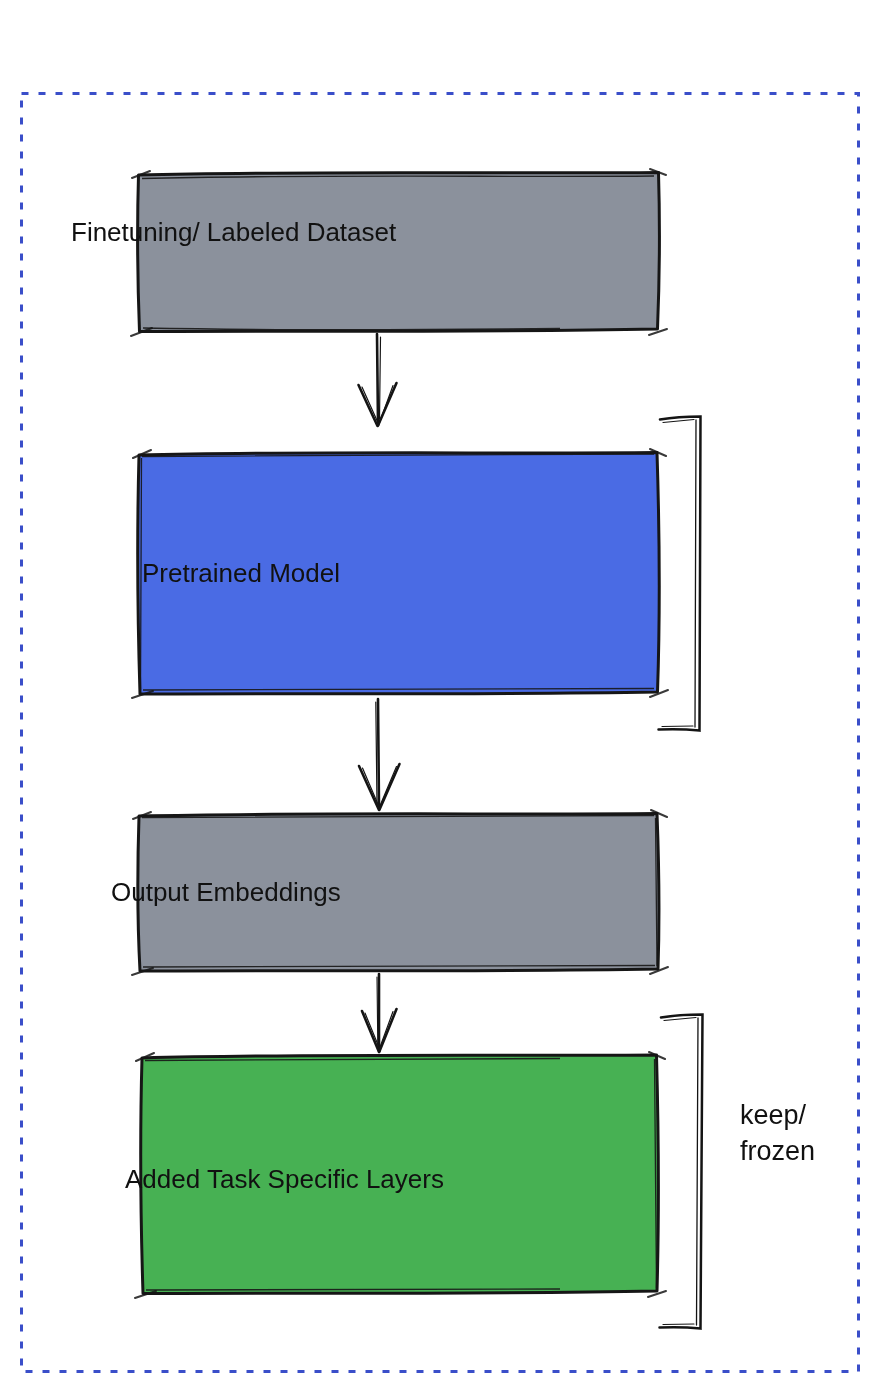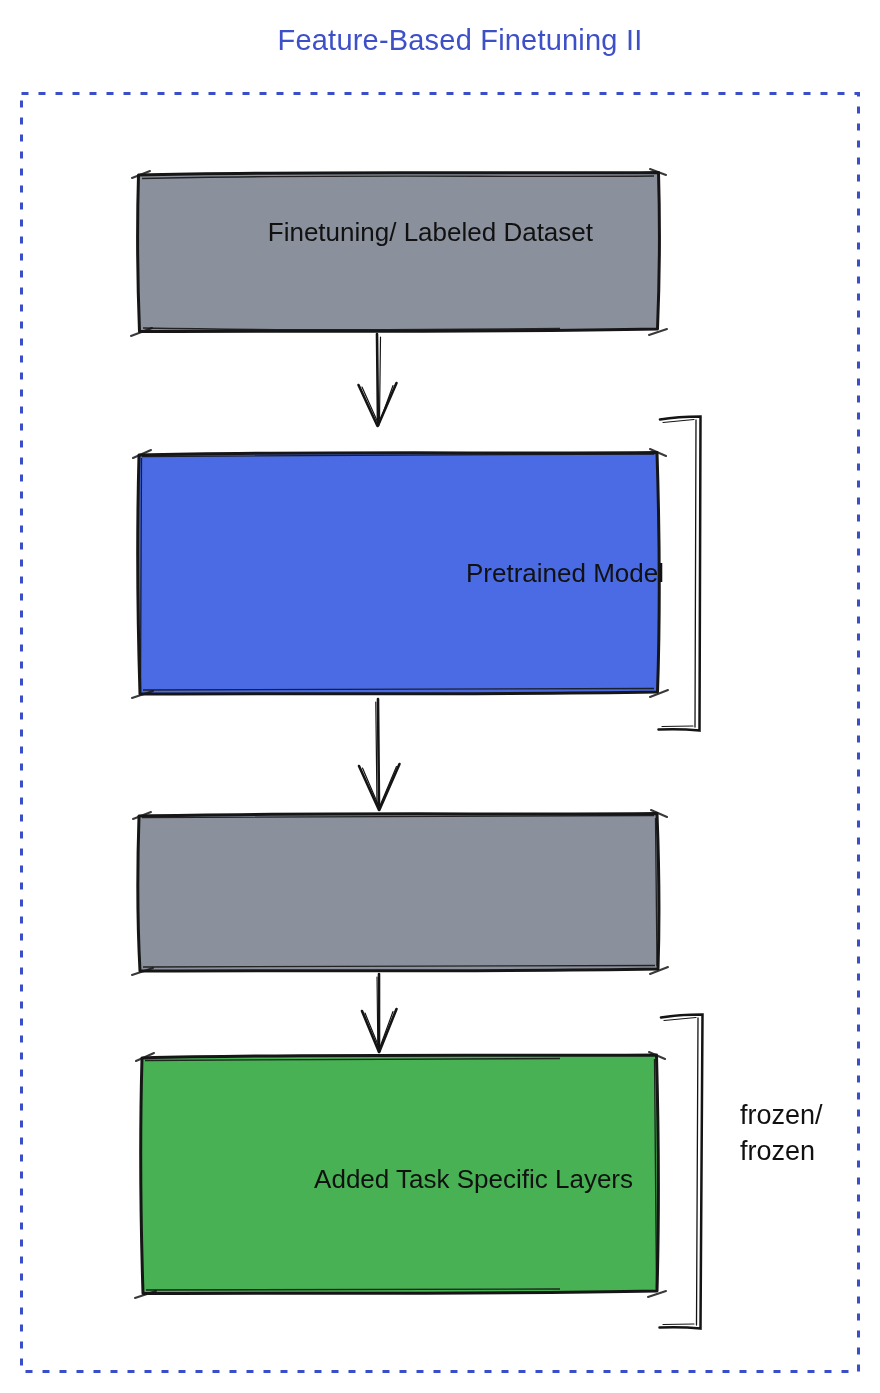--- a/index.html
+++ b/index.html
@@ -38,49 +38,48 @@
     top: 0;
     left: 0;
     width: 880px;
     height: 1393px;
     pointer-events: none;
   }
   .box-label {
     position: absolute;
     display: flex;
     align-items: center;
-    justify-content: flex-end;
+    justify-content: flex-start;
     font-size: 26px;
     color: #111111;
     white-space: nowrap;
   }
   .lbl-dataset    { left: 137px; top: 172px; width: 522px; height: 158px; }
   .lbl-dataset span    { transform: translate(-66px, -19px); }
   .lbl-pretrained { left: 137px; top: 452px; width: 522px; height: 242px; padding-left: 30px; }
   .lbl-pretrained span { transform: translateX(-25px); }
   .lbl-embeddings { left: 137px; top: 813px; width: 522px; height: 158px; }
   .lbl-embeddings span { transform: translateX(-26px); }
   .lbl-task       { left: 140px; top: 1055px; width: 518px; height: 238px; }
-  .lbl-task span       { transform: translate(-25px, 5px); }
+  .lbl-task span       { transform: translate(-25px, 5px); margin-left: 10px; }
   .side-note {
     position: absolute;
     font-size: 27px;
     line-height: 36px;
     color: #111111;
   }
   .side-note span { display: block; }
   .note-frozen { left: 740px; top: 497px; }
   .note-train  { left: 740px; top: 1097px; }
 </style>
 </head>
 <body>
 
 <div class="page">
 
-  <div class="title">Feature-Based Finetuning II</div>
 
   <svg class="flow-svg" viewBox="0 0 880 1393">
 
     <rect x="21.5" y="93.5" width="837" height="1278" fill="none" stroke="#3A4EC9" stroke-width="3" stroke-dasharray="7 10"></rect>
 
     <g>
       <path d="M138.5,175 C300,170.5 520,174 658.5,172.5 C660,223 659.5,280 657.5,329 C470,332.5 290,330.5 139.5,331.5 C137.5,280 137,225 138.5,175 Z" fill="#8B919C" stroke="#161616" stroke-width="3" stroke-linejoin="round"></path>
       <path d="M142,178.5 C320,174 520,177.5 654,176 M143,328 C300,331 420,330 560,328.5" fill="none" stroke="#161616" stroke-width="1.3" opacity="0.9"></path>
       <path d="M132,178 L150,171 M131,336 L152,328 M650,169 L666,175 M649,335 L667,329" fill="none" stroke="#161616" stroke-width="2" opacity="0.85" stroke-linecap="round"></path>
     </g>
@@ -137,23 +136,26 @@
     </g>
   </svg>
 
   <div class="box-label-layer">
     <div class="box-label lbl-dataset">
       <span>Finetuning/ Labeled Dataset</span>
     </div>
     <div class="box-label lbl-pretrained">
       <span>Pretrained Model</span>
     </div>
+    <div class="box-label lbl-embeddings">
+      <span>Output Embeddings</span>
+    </div>
     <div class="box-label lbl-task">
       <span>Added Task Specific Layers</span>
     </div>
 
     <div class="side-note note-train">
-      <span>frozen/</span>
+      <span>keep/</span>
       <span>frozen</span>
     </div>
   </div>
 
 </div>
 
 </body></html>

